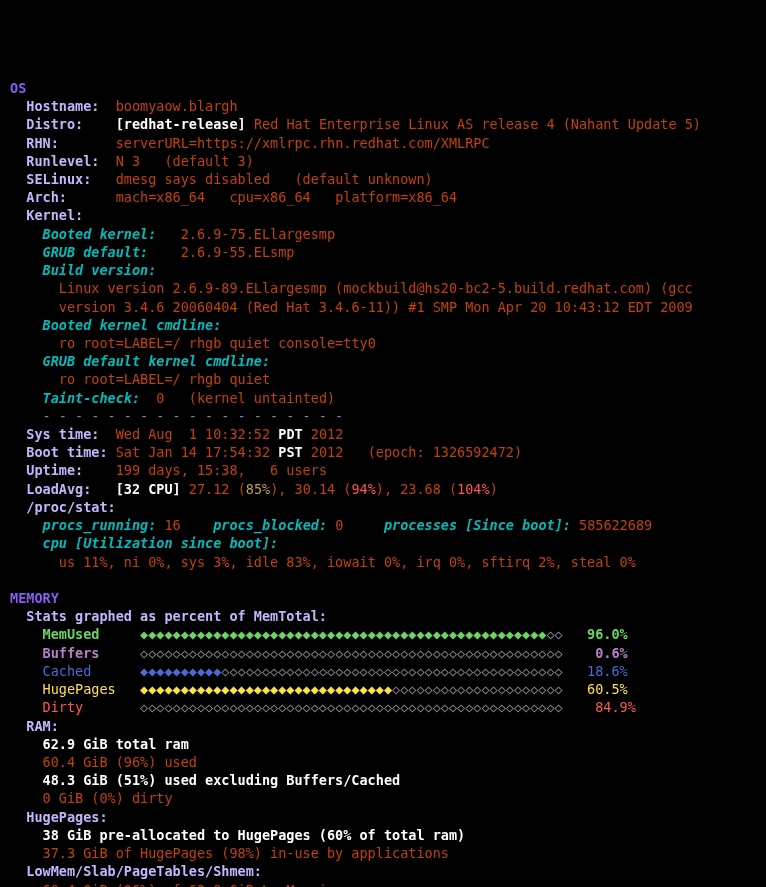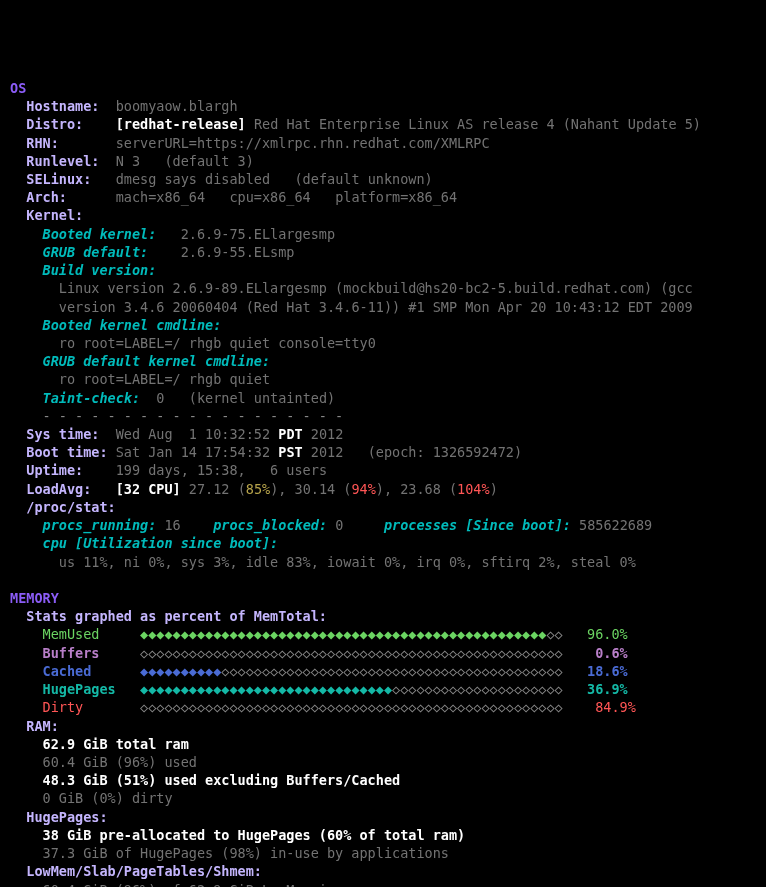--- a/index.html
+++ b/index.html
@@ -8,28 +8,28 @@
     font-family: "Menlo", "DejaVu Sans Mono", "Consolas", monospace;
     font-size: 13.5px;
     line-height: 1.35;
     margin: 0;
     padding: 6px 10px;
     white-space: pre;
   }
   .hdr   { color: #8b5cf6; font-weight: bold; }
   .key   { color: #c4b5fd; font-weight: bold; }
   .subk  { color: #00bbbb; font-weight: bold; font-style: italic; }
-  .wht   { color: #737373; }
+  .wht   { color: #c2410c; }
   .whb   { color: #fff; font-weight: bold; }
   .ylw   { color: #b5a24a; }
   .red   { color: #f55; }
-  .grn   { color: #6bd462; font-weight: normal; margin-top: 19px; }
+  .grn   { color: #6bd462; font-weight: bold; margin-top: 19px; }
   .mag   { color: #b97fc9; font-weight: bold; }
-  .blu   { color: #4a6bd4; font-weight: bold; }
-  .cyn   { color: #14b8a6; font-weight: bold; }
+  .blu   { color: #4a6bd4; font-weight: normal; }
+  .cyn   { color: #fde047; font-weight: normal; }
   .dim   { color: #888; }   
 </style>
 </head>
 <body>
 
 
 
 <span id="out"><span class="hdr">OS</span>
   <span class="key">Hostname:</span>  <span class="wht">boomyaow.blargh</span>
   <span class="key">Distro:</span>    <span class="whb">[redhat-release]</span> <span class="wht">Red Hat Enterprise Linux AS release 4 (Nahant Update 5)</span>
@@ -56,21 +56,21 @@
   <span class="key">/proc/stat:</span>
     <span class="subk">procs_running:</span> <span class="wht">16</span>    <span class="subk">procs_blocked:</span> <span class="wht">0</span>     <span class="subk">processes [Since boot]:</span> <span class="wht">585622689</span>
     <span class="subk">cpu [Utilization since boot]:</span>
       <span class="wht">us 11%, ni 0%, sys 3%, idle 83%, iowait 0%, irq 0%, sftirq 2%, steal 0%</span>
 
 <span class="hdr">MEMORY</span>
   <span class="key">Stats graphed as percent of MemTotal:</span>
     <span class="grn">MemUsed   </span>  <span><span class="grn">◆◆◆◆◆◆◆◆◆◆◆◆◆◆◆◆◆◆◆◆◆◆◆◆◆◆◆◆◆◆◆◆◆◆◆◆◆◆◆◆◆◆◆◆◆◆◆◆◆◆</span><span class="dim">◇◇</span></span>   <span class="grn">96.0%</span>
     <span class="mag">Buffers   </span>  <span><span class="mag"></span><span class="dim">◇◇◇◇◇◇◇◇◇◇◇◇◇◇◇◇◇◇◇◇◇◇◇◇◇◇◇◇◇◇◇◇◇◇◇◇◇◇◇◇◇◇◇◇◇◇◇◇◇◇◇◇</span></span>   <span class="mag"> 0.6%</span>
     <span class="blu">Cached    </span>  <span><span class="blu">◆◆◆◆◆◆◆◆◆◆</span><span class="dim">◇◇◇◇◇◇◇◇◇◇◇◇◇◇◇◇◇◇◇◇◇◇◇◇◇◇◇◇◇◇◇◇◇◇◇◇◇◇◇◇◇◇</span></span>   <span class="blu">18.6%</span>
-    <span class="cyn">HugePages </span>  <span><span class="cyn">◆◆◆◆◆◆◆◆◆◆◆◆◆◆◆◆◆◆◆◆◆◆◆◆◆◆◆◆◆◆◆</span><span class="dim">◇◇◇◇◇◇◇◇◇◇◇◇◇◇◇◇◇◇◇◇◇</span></span>   <span class="cyn">36.9%</span>
+    <span class="cyn">HugePages </span>  <span><span class="cyn">◆◆◆◆◆◆◆◆◆◆◆◆◆◆◆◆◆◆◆◆◆◆◆◆◆◆◆◆◆◆◆</span><span class="dim">◇◇◇◇◇◇◇◇◇◇◇◇◇◇◇◇◇◇◇◇◇</span></span>   <span class="cyn">60.5%</span>
     <span class="red">Dirty     </span>  <span><span class="red"></span><span class="dim">◇◇◇◇◇◇◇◇◇◇◇◇◇◇◇◇◇◇◇◇◇◇◇◇◇◇◇◇◇◇◇◇◇◇◇◇◇◇◇◇◇◇◇◇◇◇◇◇◇◇◇◇</span></span>   <span class="red"> 84.9%</span>
   <span class="key">RAM:</span>
     <span class="whb">62.9 GiB total ram</span>
     <span class="wht">60.4 GiB (96%) used</span>
     <span class="whb">48.3 GiB (51%) used excluding Buffers/Cached</span>
     <span class="wht">0 GiB (0%) dirty</span>
   <span class="key">HugePages:</span>
     <span class="whb">38 GiB pre-allocated to HugePages (60% of total ram)</span>
     <span class="wht">37.3 GiB of HugePages (98%) in-use by applications</span>
   <span class="key">LowMem/Slab/PageTables/Shmem:</span>

